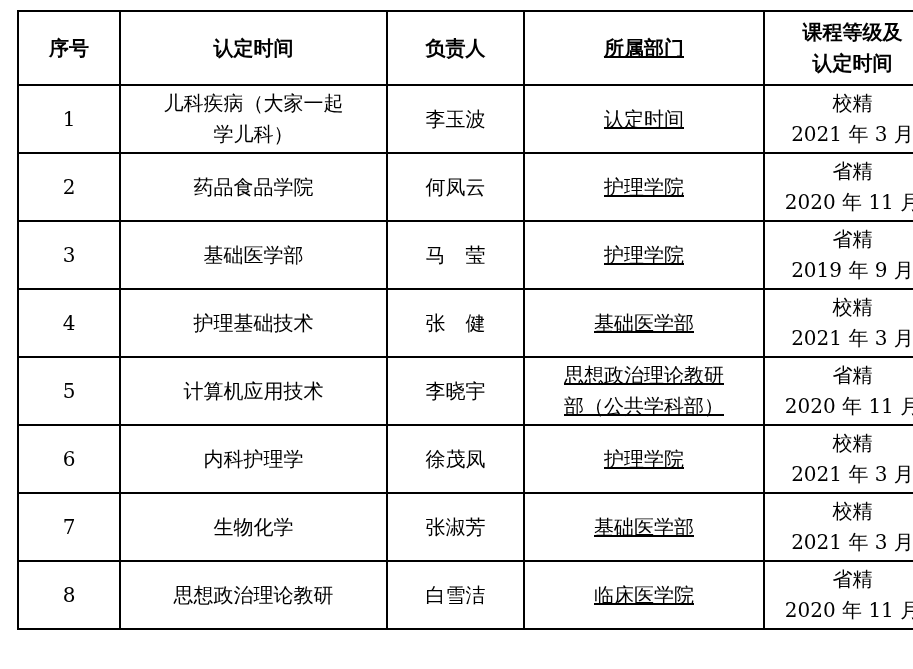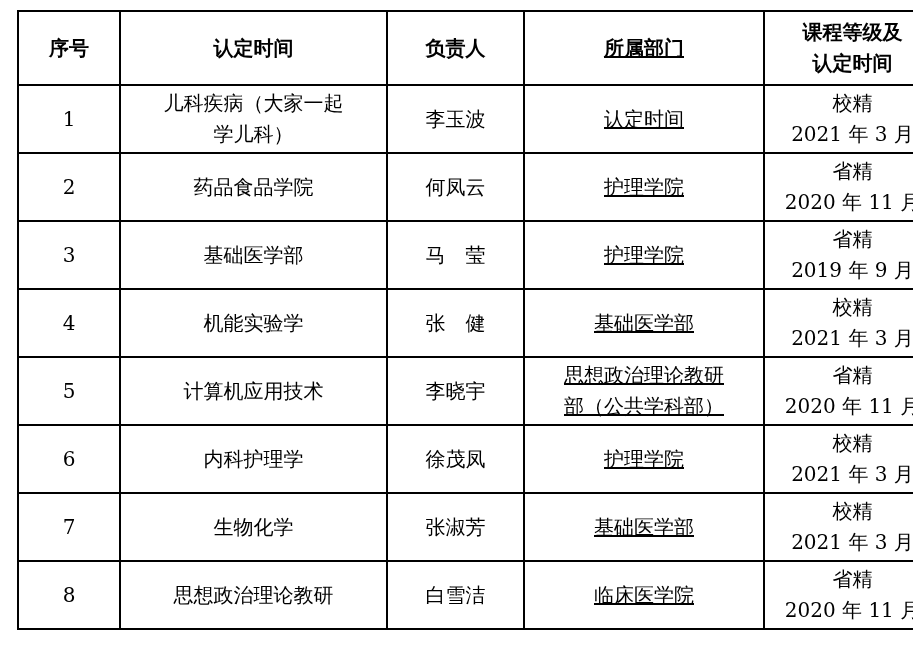--- a/index.html
+++ b/index.html
@@ -84,21 +84,21 @@
       <tr>
         <td class="col0">3</td>
         <td class="col1">基础医学部</td>
         <td class="col2">马　莹</td>
         <td class="col3">护理学院</td>
         <td class="col4">省精
 2019 年 9 月</td>
       </tr>
       <tr>
         <td class="col0">4</td>
-        <td class="col1">机能实验学</td>
+        <td class="col1">护理基础技术</td>
         <td class="col2">张　健</td>
         <td class="col3">基础医学部</td>
         <td class="col4">校精
 2021 年 3 月</td>
       </tr>
       <tr>
         <td class="col0">5</td>
         <td class="col1">计算机应用技术</td>
         <td class="col2">李晓宇</td>
         <td class="col3">思想政治理论教研

